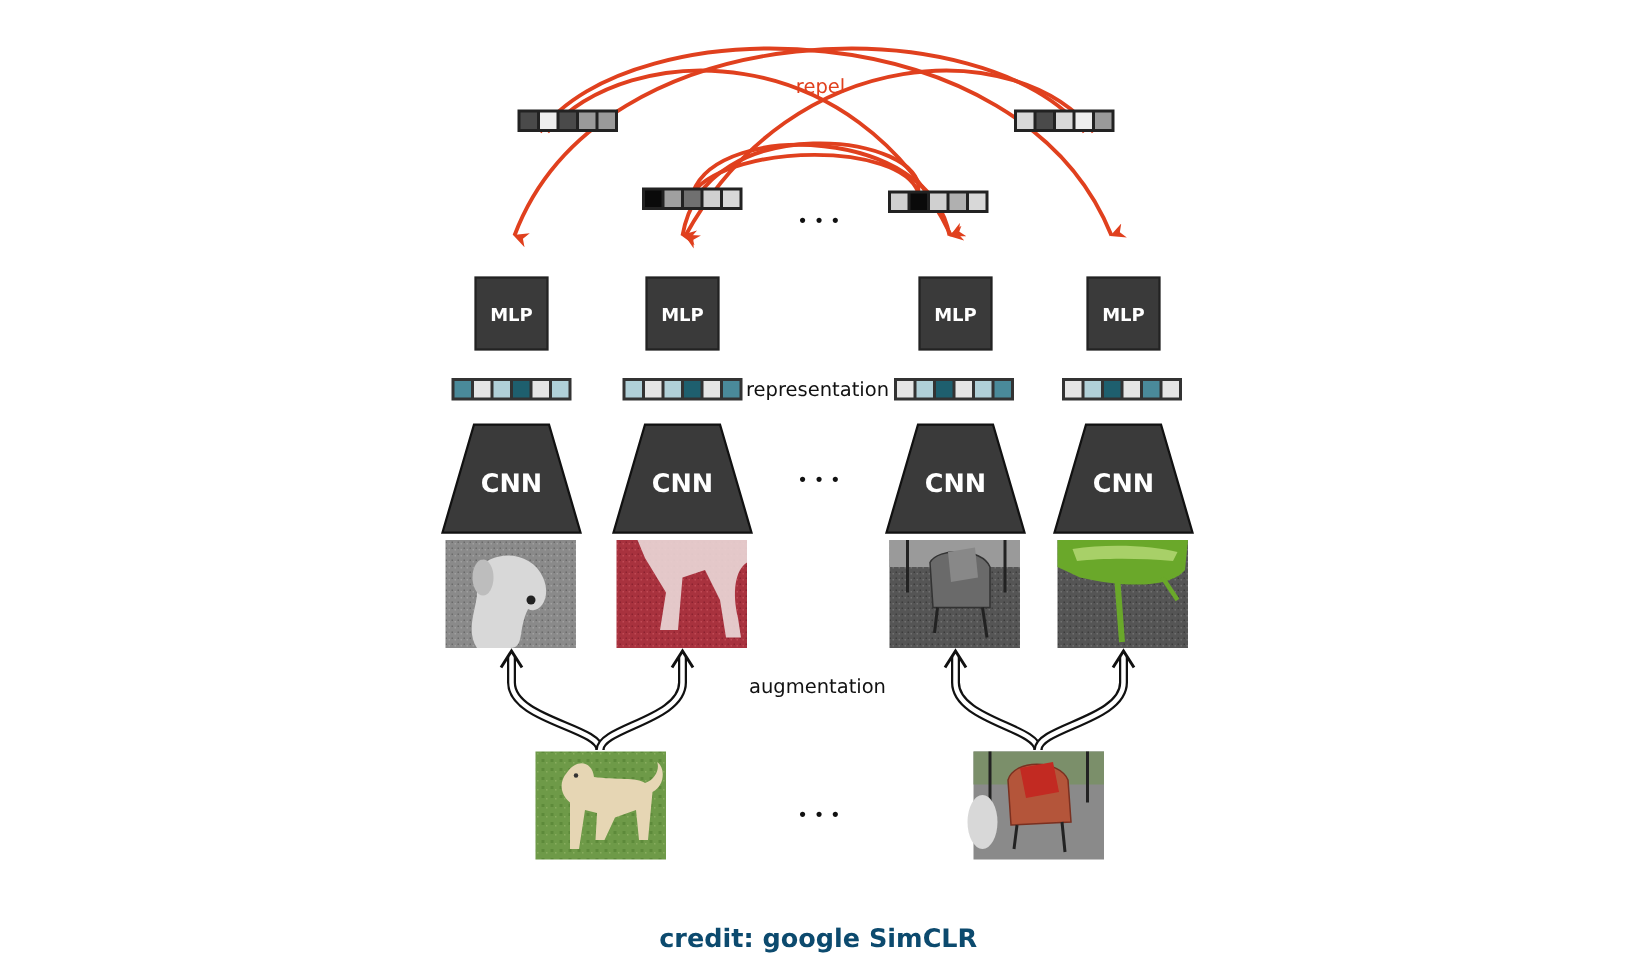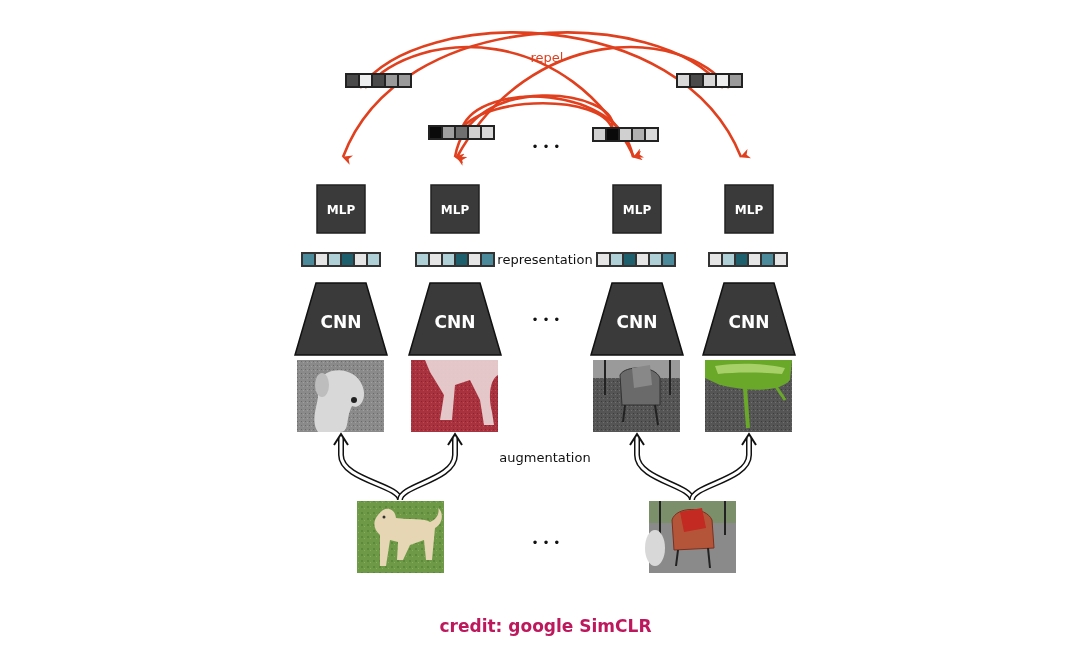--- a/index.html
+++ b/index.html
@@ -1,19 +1,19 @@
 <!DOCTYPE html>
 <html><head>
 <meta charset="utf-8">
 <style>
   html, body { margin:0; padding:0; background:#ffffff; }
   body { width:1091px; height:647px; position:relative; overflow:hidden; font-family:"DejaVu Sans", sans-serif; }
   #diagram { position:absolute; left:0; top:0; width:1091px; height:647px; }
   .lbl { font-family:"DejaVu Sans", sans-serif; }
-  .credit { position:absolute; left:0; width:1091px; top:616px; text-align:center; font-size:17px; font-weight:bold; color:#be185d; font-family:"DejaVu Sans", sans-serif; }
+  .credit { position:absolute; left:0; width:1091px; top:616px; text-align:center; font-size:17px; font-weight:bold; color:#0c4a6e; font-family:"DejaVu Sans", sans-serif; }
 </style>
 </head>
 <body>
 
 <svg id="diagram" viewBox="0 0 1091 647" xmlns="http://www.w3.org/2000/svg">
   <defs>
     <marker id="redhead" markerWidth="10" markerHeight="10" refX="5" refY="9" orient="auto" markerUnits="userSpaceOnUse">
       <path d="M0,0 L5,10 L10,0 L5,3 Z" fill="#e0401e"></path>
     </marker>
     <pattern id="grass" width="6" height="6" patternUnits="userSpaceOnUse">

